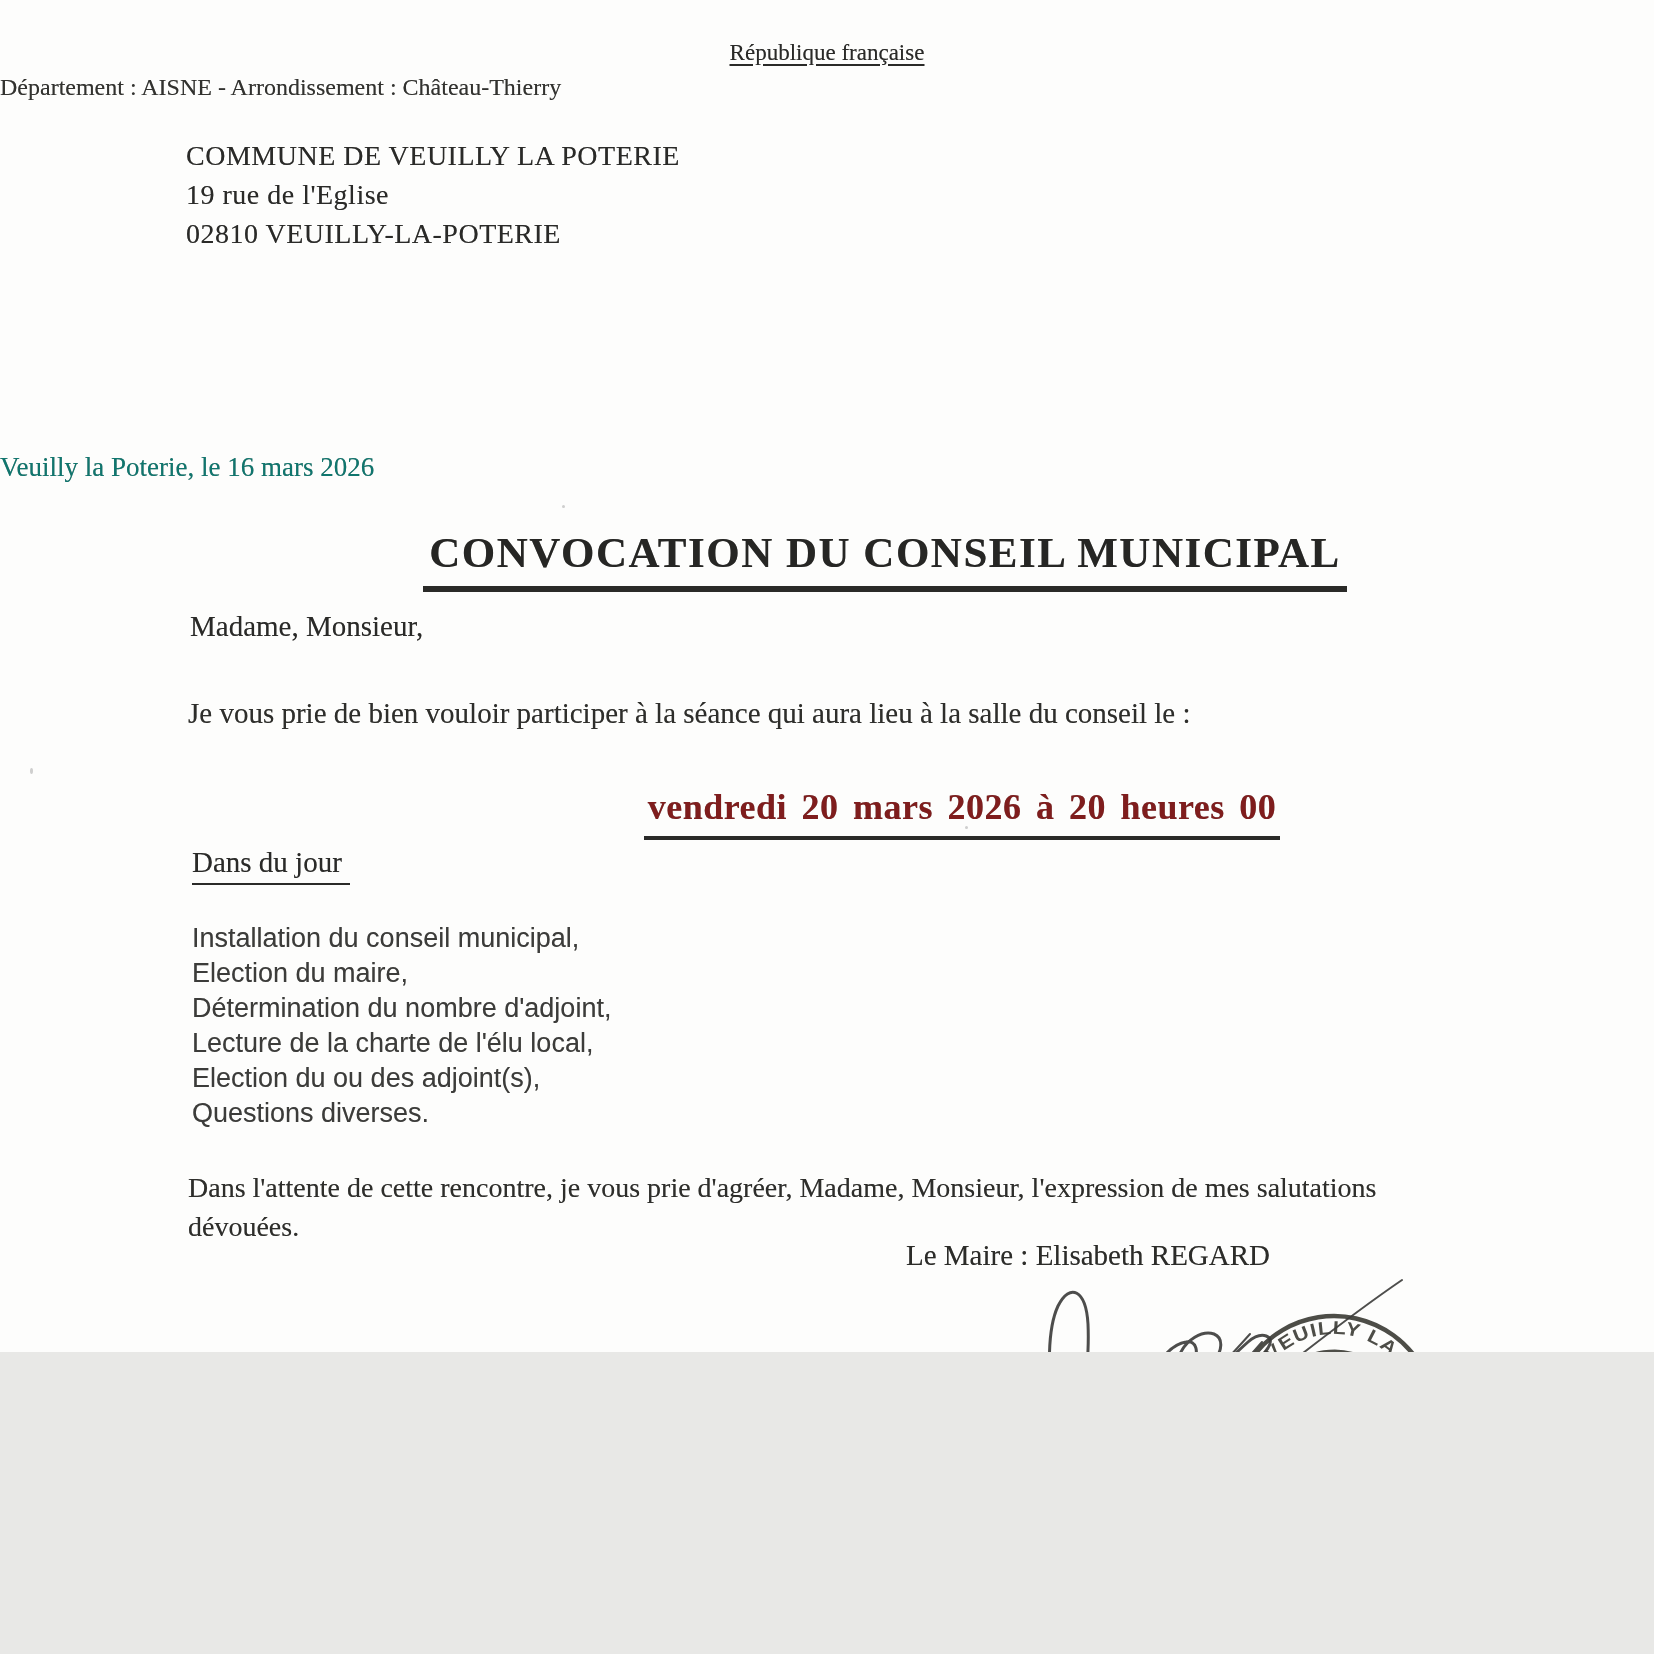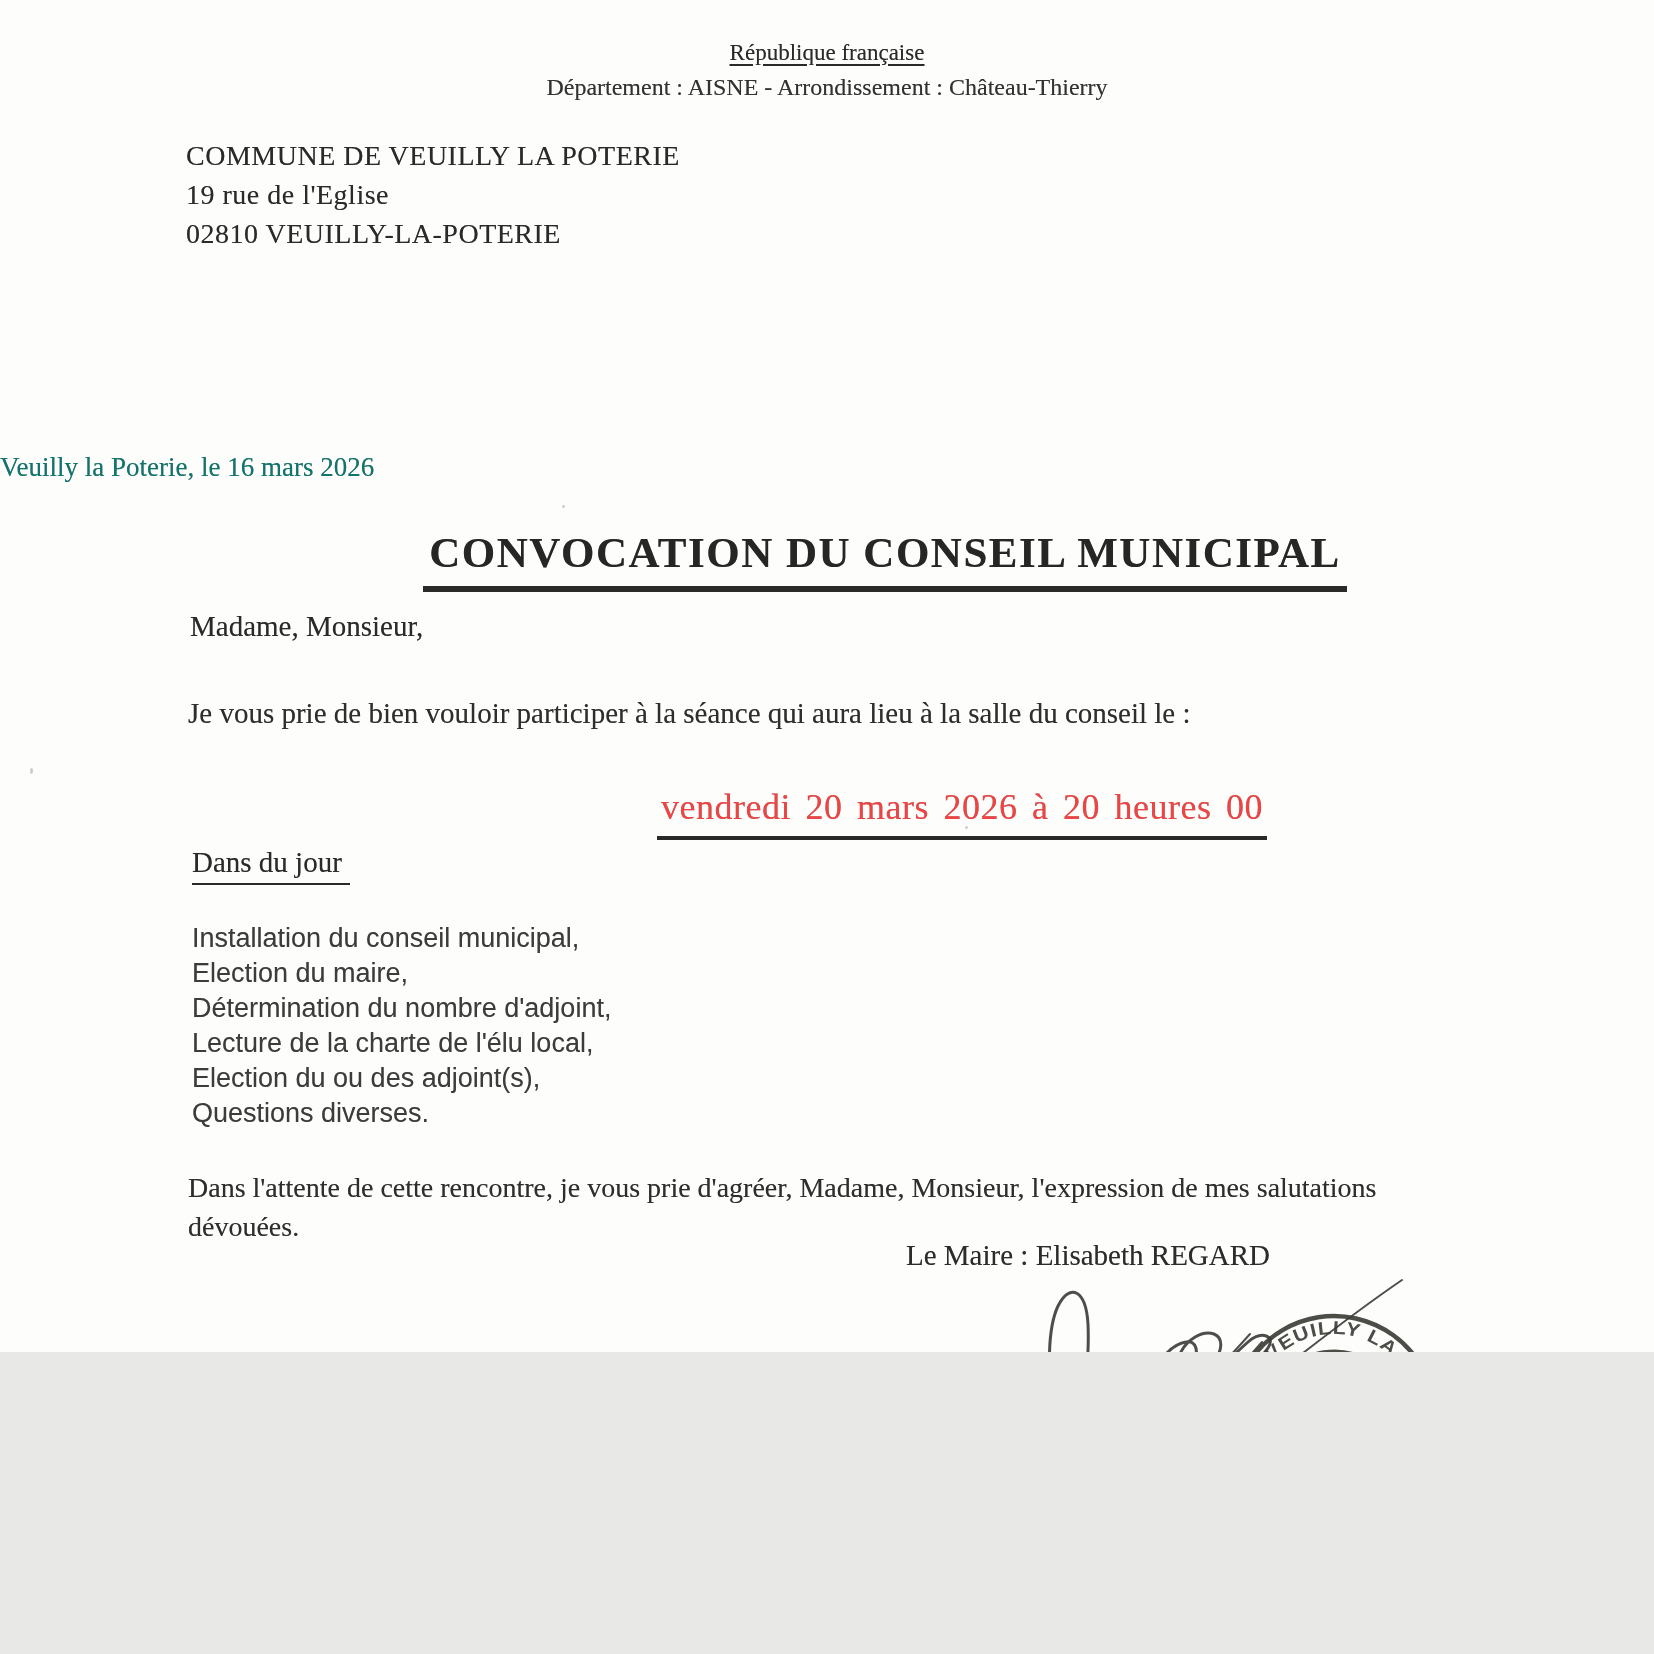--- a/index.html
+++ b/index.html
@@ -16,21 +16,21 @@
   .sans   { font-family: "Liberation Sans", "DejaVu Sans", sans-serif; text-shadow: 0 0 .4px rgba(60,60,58,.35); }
   .abs    { position: absolute; }
 
   .header-line1 {
     left: 0; right: 0; top: 40px;
     text-align: center; font-size: 23px;
     text-decoration: underline; text-underline-offset: 4px;
   }
   .header-line2 {
     left: 0; right: 0; top: 74px;
-    text-align: center; font-size: 24px;
+    font-size: 24px;
     color: #32322f;
   }
   .sender {
     left: 186px; top: 136px;
     font-size: 28px; line-height: 39px;
     letter-spacing: .5px;
   }
   .place-date {
     left: 0; right: 89px; top: 452px;
     text-align: left; font-size: 27px; color: #0f766e;
@@ -44,24 +44,24 @@
     font-size: 43px; font-weight: 700; letter-spacing: 1.5px;
     border-bottom: 6px solid #2a2a28;
     padding: 0 6px 9px 6px;
     color: #262624;
   }
   .salutation { left: 190px; top: 610px; font-size: 29px; }
   .intro      { left: 188px; top: 697px; font-size: 29px; width: 1240px; color: #2e2e2b; }
   .meeting-wrap { left: 628px; top: 786px; width: 668px; text-align: center; }
   .meeting-text {
     display: inline-block;
-    font-size: 36px; font-weight: 400; word-spacing: 5px; letter-spacing: .5px;
+    font-size: 36px; font-weight: 700; word-spacing: 5px; letter-spacing: .5px;
     border-bottom: 4px solid #2a2a28;
     padding: 0 4px 8px 4px;
-    color: #ef4444;
+    color: #7f1d1d;
   }
   .agenda-heading {
     left: 192px; top: 846px; font-size: 29px;
   }
   .agenda-heading span {
     display: inline-block;
     border-bottom: 2px solid #2a2a28;
     padding: 0 8px 4px 0;
   }
   .agenda-list {

